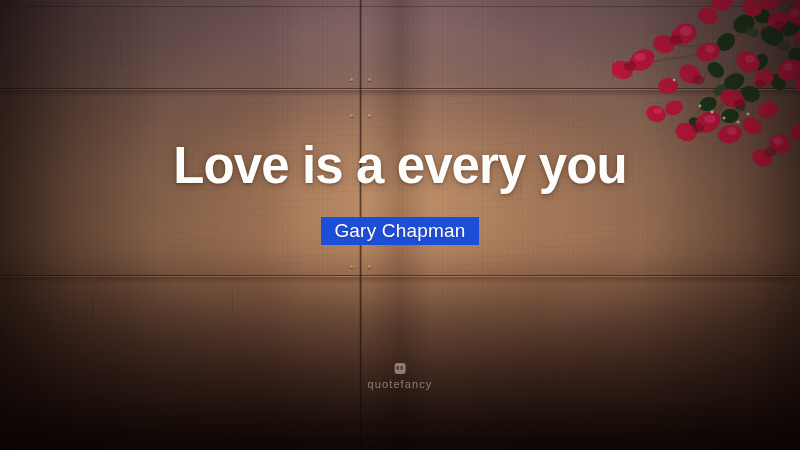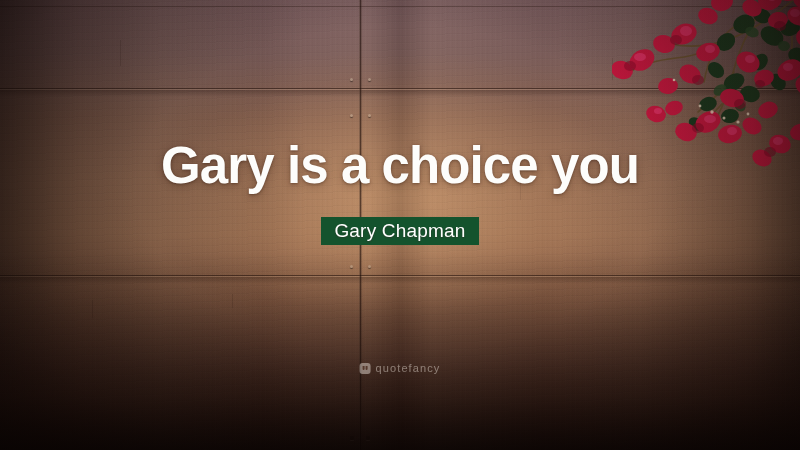--- a/index.html
+++ b/index.html
@@ -213,41 +213,42 @@
       0 2px 10px rgba(40,18,10,0.22);
   }
   .quote-line { display: block; }
 
   .author-row {
     margin-top: 20px;
     display: flex;
     justify-content: center;
   }
   .author-badge {
-    background: #14532d;
+    background: #1d4ed8;
     color: #ffffff;
     font-family: "Liberation Sans", sans-serif;
     font-weight: normal;
     font-size: 19px;
     letter-spacing: 0.2px;
     padding: 4px 13px 5px 13px;
     line-height: 19px;
     text-shadow: 0 1px 2px rgba(90,10,35,0.30);
   }
 
   
   .watermark {
     position: absolute;
     left: 50%;
     top: 363px;
     transform: translateX(-50%);
     display: flex;
     align-items: center;
     gap: 5px;
     opacity: 0.46;
+    flex-direction: column;
   }
   .wm-mark {
     width: 11px;
     height: 11px;
     border-radius: 3px;
     background: #efe6de;
     position: relative;
     flex: 0 0 auto;
   }
   .wm-mark::before,
@@ -414,21 +415,21 @@
         </g>
       </g>
     </svg>
   </div>
 
   <div class="vignette"></div>
   <div class="vignette-bottom"></div>
 
   <div class="quote-wrap">
     <div class="quote-text">
-      <span class="quote-line">Gary is a choice you</span>
+      <span class="quote-line">Love is a every you</span>
     </div>
     <div class="author-row">
       <span class="author-badge">Gary Chapman</span>
     </div>
   </div>
 
   <div class="watermark">
     <span class="wm-mark"></span>
     <span class="wm-text">quotefancy</span>
   </div>

